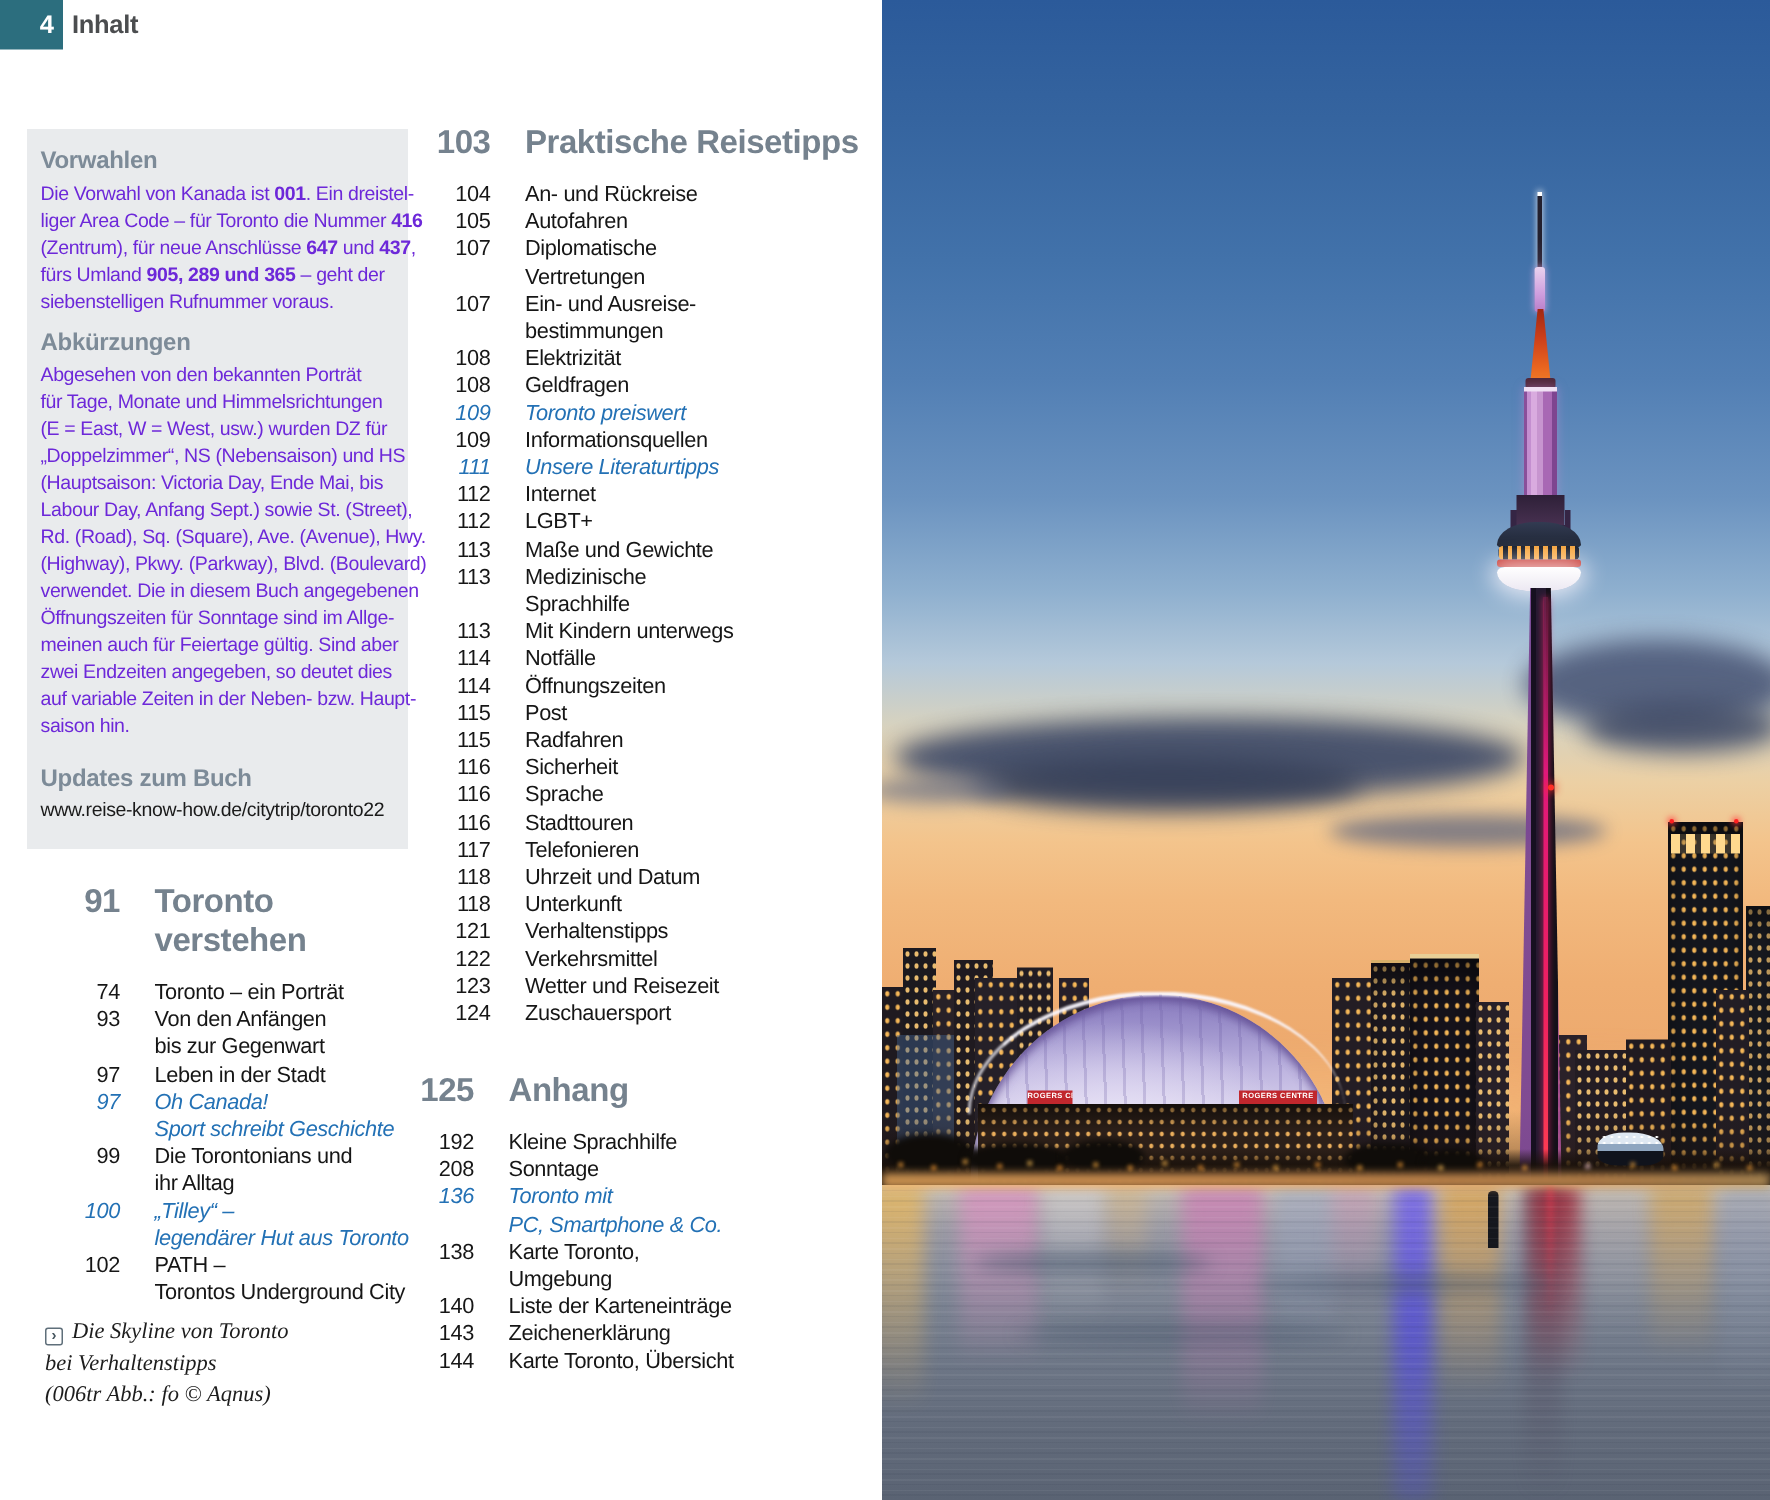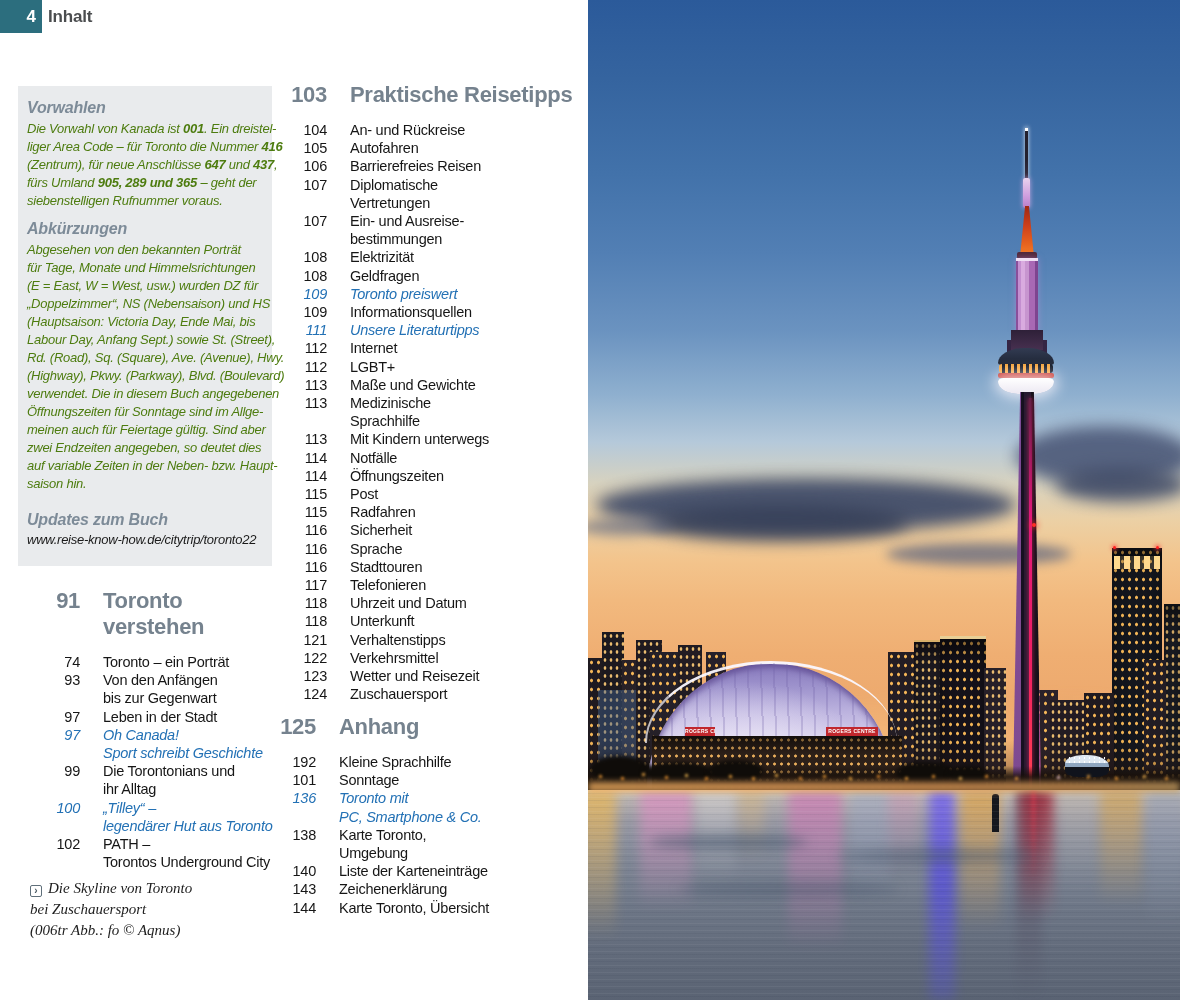--- a/index.html
+++ b/index.html
@@ -6,26 +6,26 @@
   html,body { width:1180px; height:1000px; background:#fff; font-family:"Liberation Sans", sans-serif; }
   .page-root { position:relative; width:1180px; height:1000px; background:#ffffff; overflow:hidden; }
 
   
   .pg-numbox { position:absolute; left:0; top:0; width:42px; height:33px; background:#2c6e7e;
     color:#fff; font-weight:bold; font-size:17px; display:flex; align-items:center; justify-content:flex-end; padding-right:6px; }
   .pg-title { position:absolute; left:48px; top:0; height:33px; display:flex; align-items:center;
     font-size:17px; font-weight:bold; color:#4b4d4f; letter-spacing:-0.2px; }
 
   
-  .infobox { position:absolute; left:18px; top:86px; width:254px; height:480px; background:#e9ebed; padding:12px 8px 0 9px;font-style:italic; }
+  .infobox { position:absolute; left:18px; top:86px; width:254px; height:480px; background:#e9ebed; padding:12px 8px 0 9px; }
   .ib-h { color:#7d8b98; font-weight:bold; font-size:16px; line-height:19px; letter-spacing:-0.2px; }
   .ib-h.mt1 { margin-top:9px; }
   .ib-h.mt2 { margin-top:17px; }
   .ib-body { margin-top:3px; }
-  .tline { font-size:13px; line-height:18px; color:#4d7c0f; white-space:nowrap; letter-spacing:-0.25px; }
+  .tline { font-size:13px; line-height:18px; color:#6d28d9; white-space:nowrap; letter-spacing:-0.25px; }
   .tline .b { font-weight:bold; }
   .ib-url { font-size:13px; line-height:18px; color:#1a1a1a; letter-spacing:-0.25px; margin-top:2px; }
 
   
   .toc { position:absolute; }
   .toc-verstehen { left:30px; top:588px; width:255px; }
   .toc-reisetipps { left:277px; top:82px; width:305px; }
   .toc-anhang { left:266px; top:714px; width:305px; }
   .toc-head { display:flex; font-weight:bold; font-size:22px; color:#75828e; letter-spacing:-0.3px; margin-bottom:13px; }
   .toc-head .toc-num { font-weight:bold; }
@@ -294,24 +294,20 @@
     <div>
         <div class="toc-row">
           <span class="toc-num">104</span>
           <span class="toc-label">An- und Rückreise</span>
         </div>
         <div class="toc-row">
           <span class="toc-num">105</span>
           <span class="toc-label">Autofahren</span>
         </div>
         <div class="toc-row">
-          <span class="toc-num">106</span>
-          <span class="toc-label">Barrierefreies Reisen</span>
-        </div>
-        <div class="toc-row">
           <span class="toc-num">107</span>
           <span class="toc-label">Diplomatische</span>
         </div>
         <div class="toc-row">
           <span class="toc-num"></span>
           <span class="toc-label">Vertretungen</span>
         </div>
         <div class="toc-row">
           <span class="toc-num">107</span>
           <span class="toc-label">Ein- und Ausreise-</span>
@@ -427,21 +423,21 @@
     <div class="toc-head">
       <span class="toc-num">125</span>
       <span class="toc-label">Anhang</span>
     </div>
     <div>
         <div class="toc-row">
           <span class="toc-num">192</span>
           <span class="toc-label">Kleine Sprachhilfe</span>
         </div>
         <div class="toc-row">
-          <span class="toc-num">101</span>
+          <span class="toc-num">208</span>
           <span class="toc-label">Sonntage</span>
         </div>
         <div class="toc-row special">
           <span class="toc-num">136</span>
           <span class="toc-label">Toronto mit</span>
         </div>
         <div class="toc-row special">
           <span class="toc-num"></span>
           <span class="toc-label">PC, Smartphone &amp; Co.</span>
         </div>
@@ -463,21 +459,21 @@
         </div>
         <div class="toc-row">
           <span class="toc-num">144</span>
           <span class="toc-label">Karte Toronto, Übersicht</span>
         </div>
       </div>
   </div>
 
   <div class="caption">
     <div><span class="cap-icon">›</span><span>Die Skyline von Toronto</span></div>
-    <div>bei Zuschauersport</div>
+    <div>bei Verhaltenstipps</div>
     <div>(006tr Abb.: fo © Aqnus)</div>
   </div>
 
   <div class="photo">
     <div class="sky"></div>
     <div class="cloud cl-a"></div>
     <div class="cloud cl-a2"></div>
     <div class="cloud cl-b"></div>
     <div class="cloud cl-b2"></div>
     <div class="cloud cl-c"></div>

